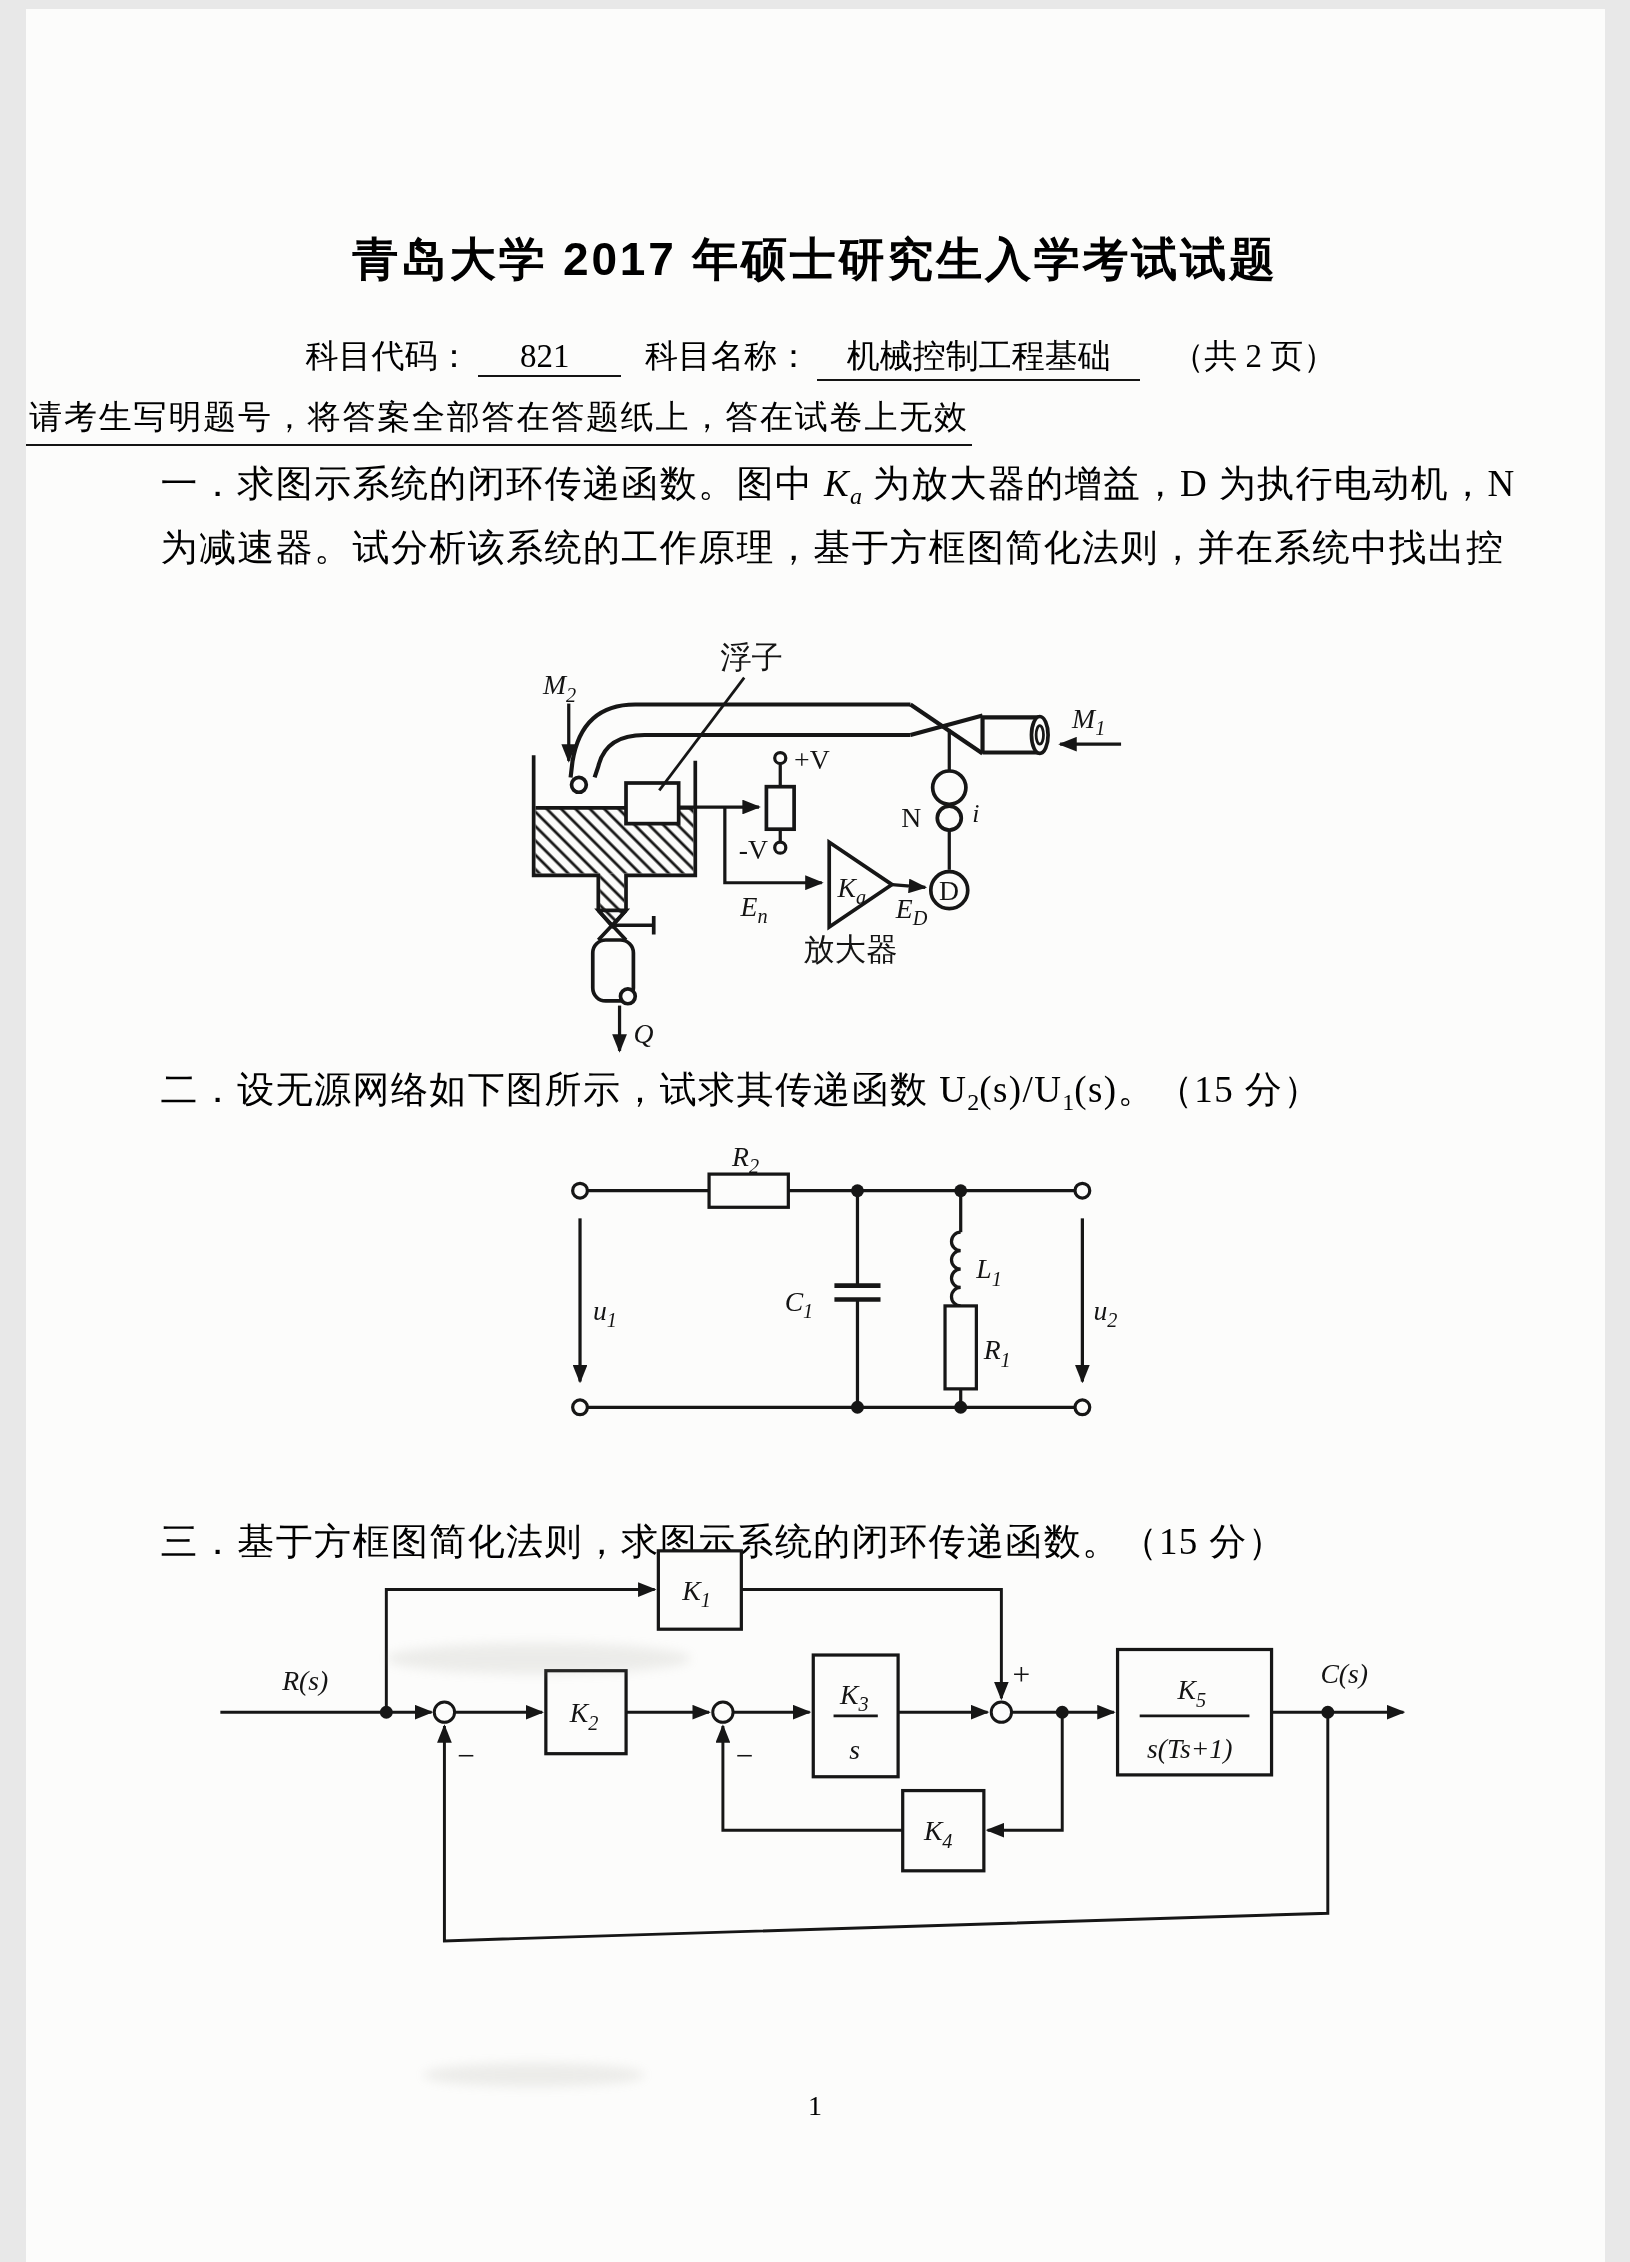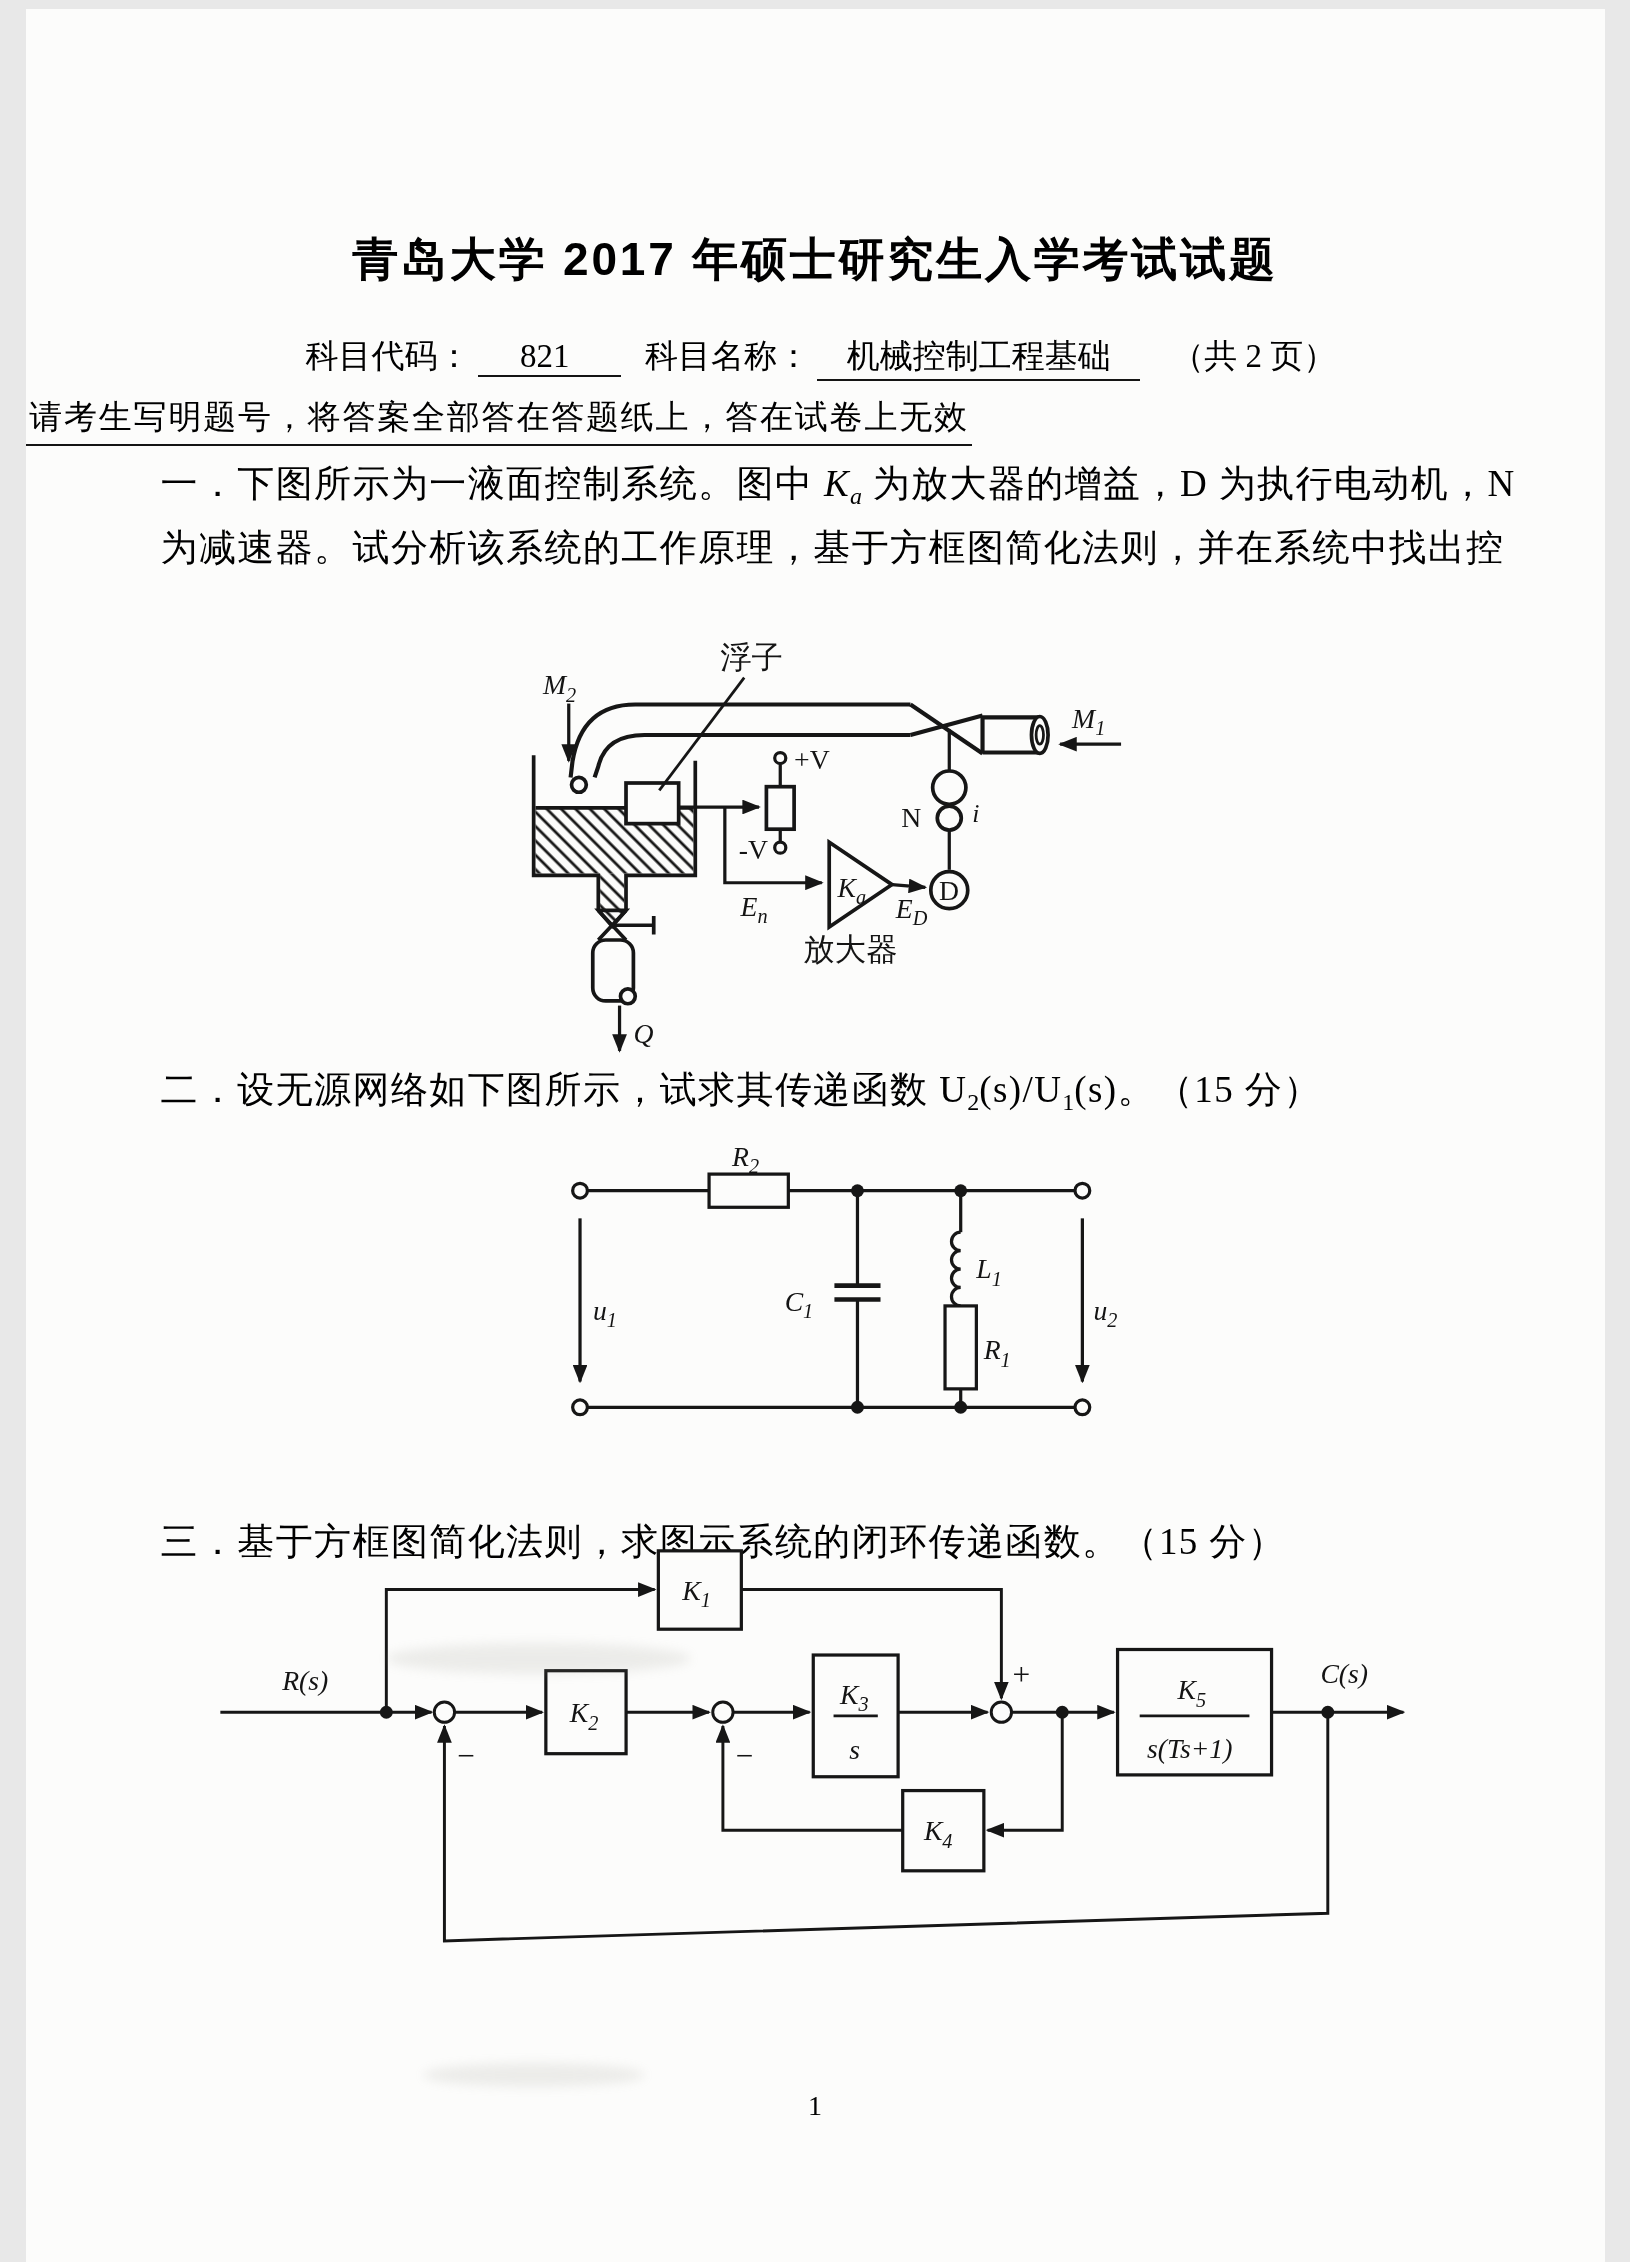--- a/index.html
+++ b/index.html
@@ -46,21 +46,21 @@
 
   <div class="title">青岛大学 2017 年硕士研究生入学考试试题</div>
 
   <div class="subject"><span>科目代码：</span><span class="uline code-u">821</span><span>科目名称：</span><span class="uline name-u">机械控制工程基础</span><span>（共 2 页）</span></div>
 
   <div class="instr-wrap">
     <span class="instr">请考生写明题号，将答案全部答在答题纸上，答在试卷上无效</span>
   </div>
 
   <div class="q" id="q1">
-    <div><span>一．下图所示为一液面控制系统。图中 </span><span class="var">K</span><sub class="s var">a</sub><span> 为放大器的增益，D 为执行电动机，N</span></div>
+    <div><span>一．求图示系统的闭环传递函数。图中 </span><span class="var">K</span><sub class="s var">a</sub><span> 为放大器的增益，D 为执行电动机，N</span></div>
     <div>为减速器。试分析该系统的工作原理，基于方框图简化法则，并在系统中找出控</div>
   </div>
 
   <svg id="fig1" class="fig" width="665" height="425" viewBox="0 0 720 460">
     <defs>
       <marker id="a1" markerUnits="userSpaceOnUse" markerWidth="20" markerHeight="16" refX="18" refY="8" orient="auto">
         <path d="M0,0 L20,8 L0,16 Z" fill="#161616"></path>
       </marker>
       <pattern id="hatch1" patternUnits="userSpaceOnUse" width="11" height="11" patternTransform="rotate(-45)">
         <line x1="5" y1="0" x2="5" y2="11" stroke="#161616" stroke-width="3"></line>

